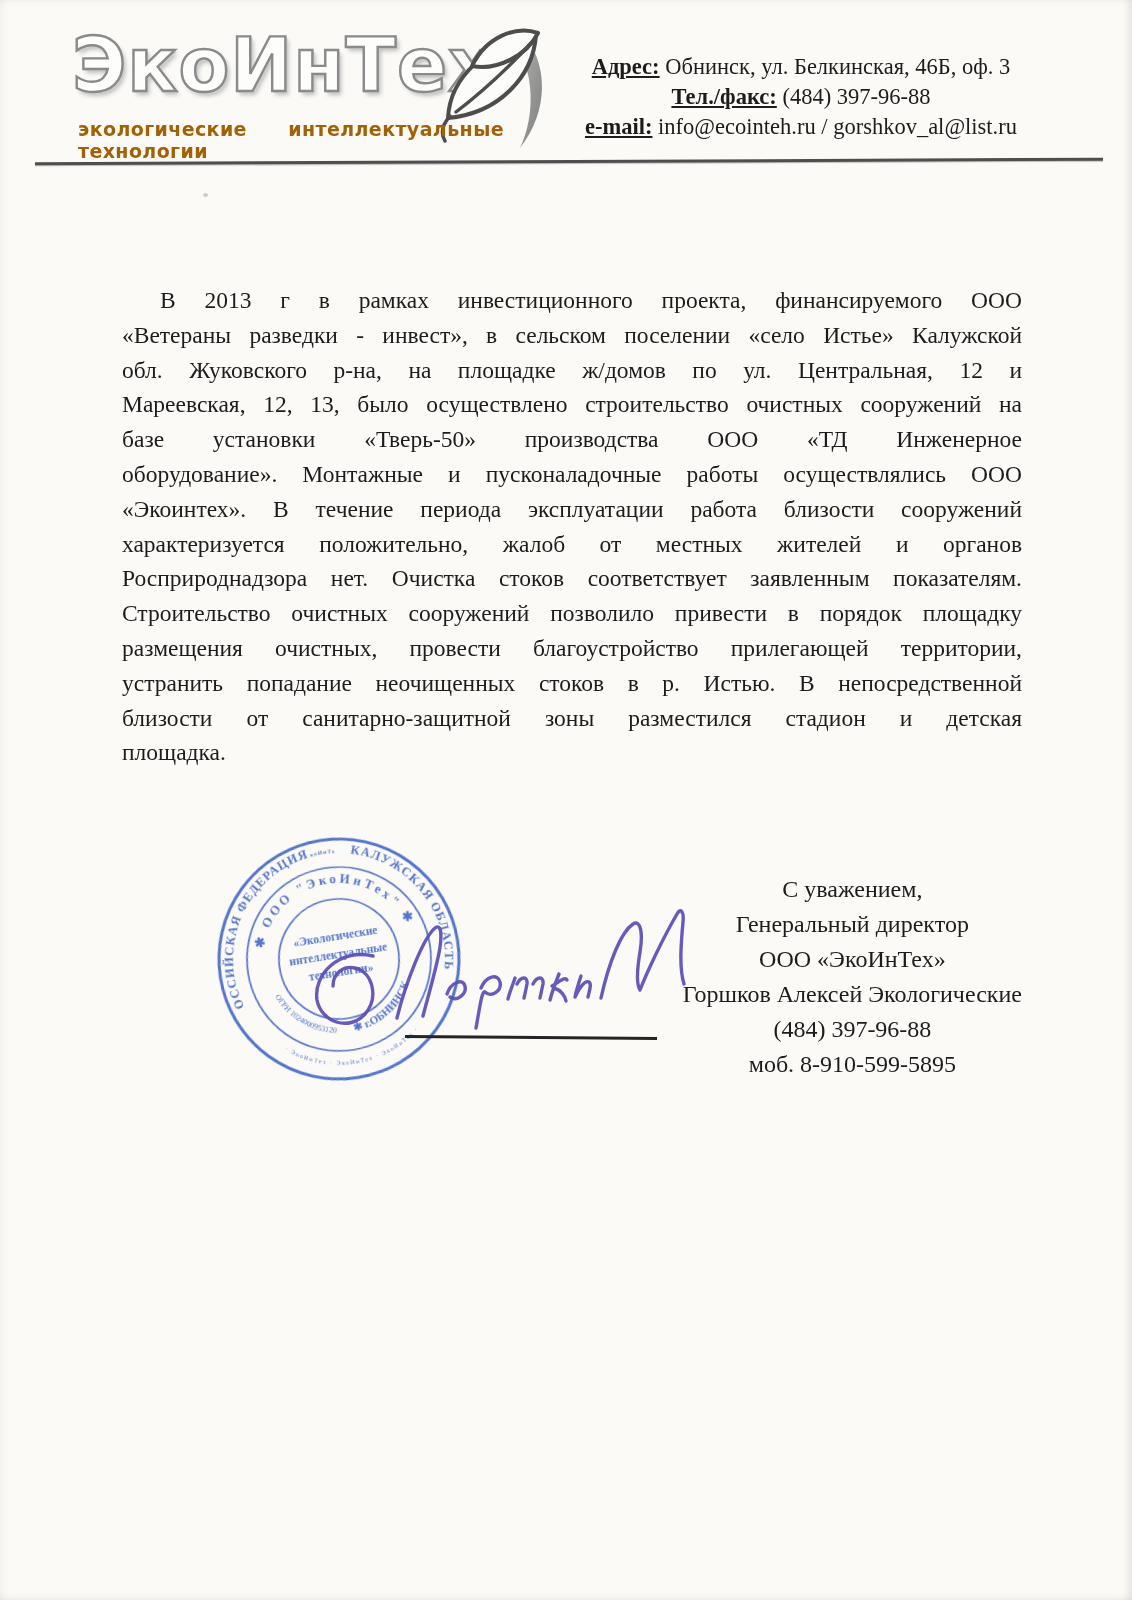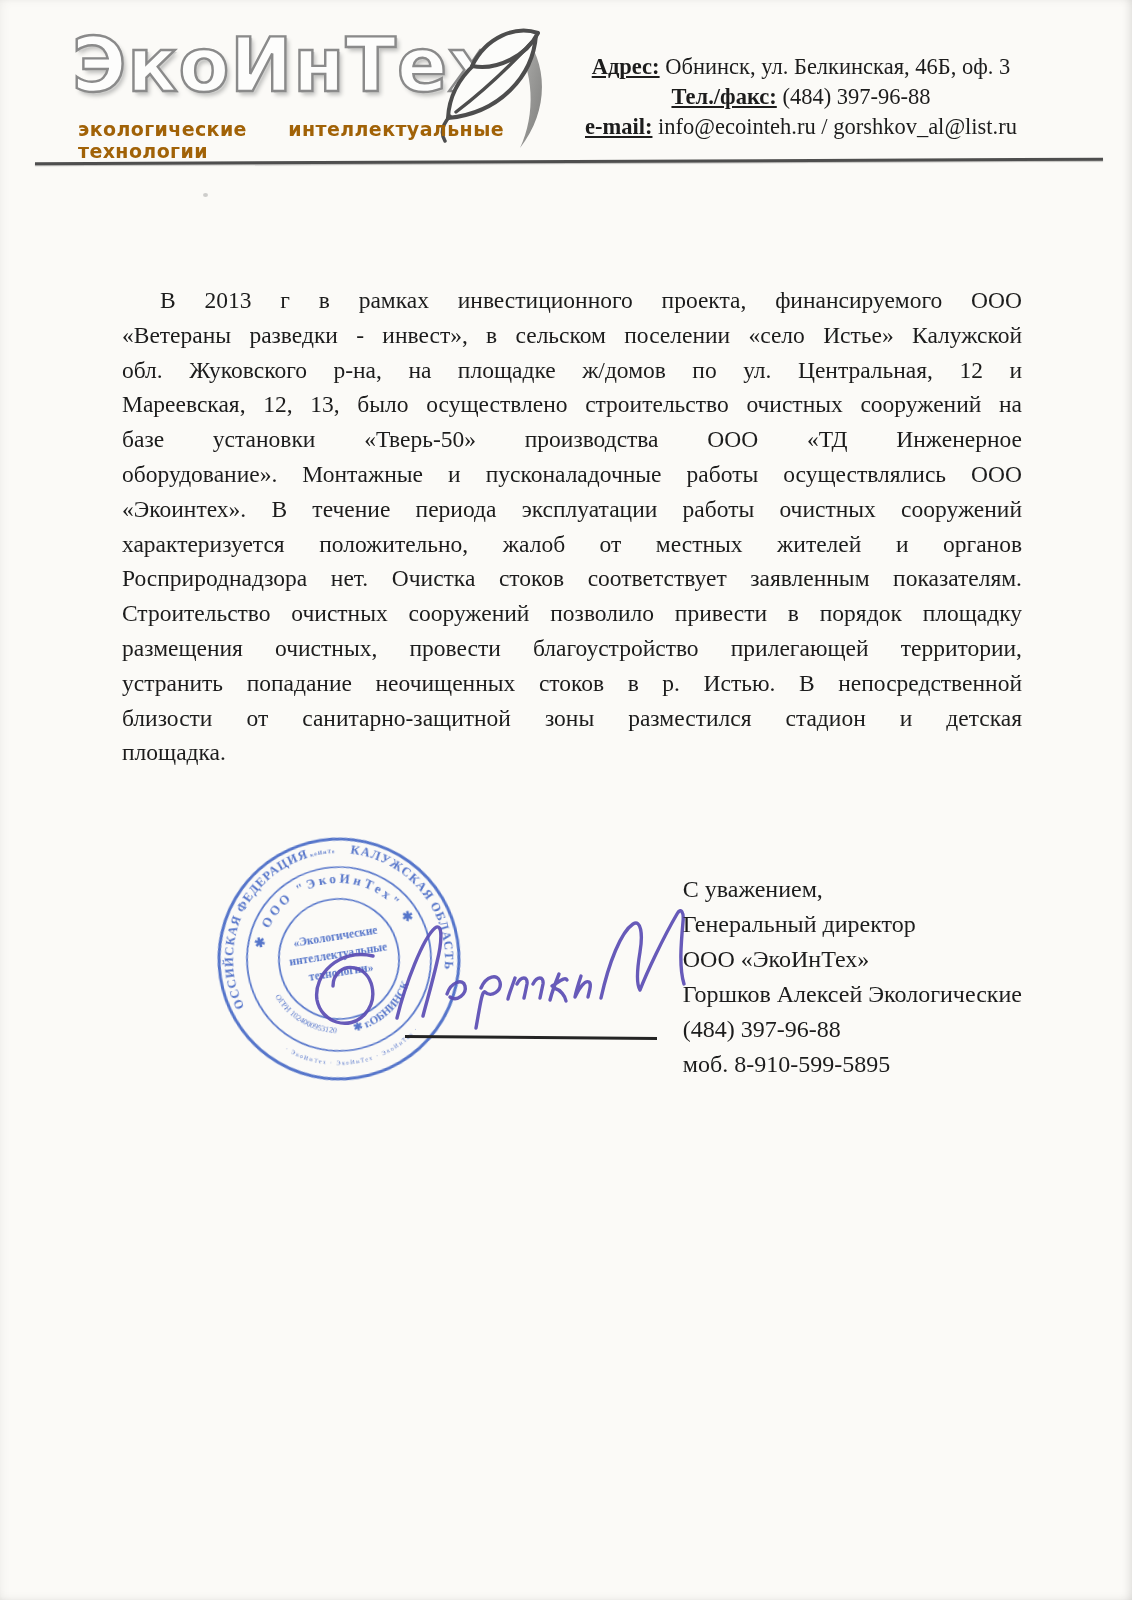--- a/index.html
+++ b/index.html
@@ -28,21 +28,21 @@
   .para .ln{height:34.8px;line-height:34.8px;text-align:justify;text-align-last:justify;white-space:nowrap;}
   .para .ln.first{padding-left:38px;width:862px;}
   .para .ln.last{text-align:center;text-align-last:left;}
 
   
   .stamp{position:absolute;left:214px;top:834px;width:250px;height:250px;
     transform:rotate(-9deg);opacity:.88;filter:blur(.3px);}
   .signature{position:absolute;left:285px;top:890px;width:410px;height:160px;opacity:.92;}
   .sig-line{position:absolute;left:405px;top:1036px;width:252px;height:3px;background:#242424;
     transform:rotate(.4deg);}
-  .signoff{position:absolute;right:110px;top:872px;text-align:left;font-size:24px;line-height:35px;}
+  .signoff{position:absolute;right:110px;top:872px;text-align:center;font-size:24px;line-height:35px;}
 
   .speck{position:absolute;left:203px;top:193px;width:5px;height:4px;border-radius:50%;
     background:#a8a8a8;opacity:.55;}
 </style>
 </head>
 <body>
 
 <div class="page">
 
   <div class="logo-wordmark">ЭкоИнТех</div>
@@ -81,21 +81,21 @@
   <div class="header-rule"></div>
   <div class="speck"></div>
 
   <div class="para">
     <div class="ln first">В 2013 г в рамках инвестиционного проекта, финансируемого ООО</div>
     <div class="ln">«Ветераны разведки - инвест», в сельском поселении «село Истье» Калужской</div>
     <div class="ln">обл. Жуковского р-на, на площадке ж/домов по ул. Центральная, 12 и</div>
     <div class="ln">Мареевская, 12, 13, было осуществлено строительство очистных сооружений на</div>
     <div class="ln">базе установки «Тверь-50» производства ООО «ТД Инженерное</div>
     <div class="ln">оборудование». Монтажные и пусконаладочные работы осуществлялись ООО</div>
-    <div class="ln">«Экоинтех». В течение периода эксплуатации работы очистных сооружений</div>
+    <div class="ln">«Экоинтех». В течение периода эксплуатации работа близости сооружений</div>
     <div class="ln">характеризуется положительно, жалоб от местных жителей и органов</div>
     <div class="ln">Росприроднадзора нет. Очистка стоков соответствует заявленным показателям.</div>
     <div class="ln">Строительство очистных сооружений позволило привести в порядок площадку</div>
     <div class="ln">размещения очистных, провести благоустройство прилегающей территории,</div>
     <div class="ln">устранить попадание неочищенных стоков в р. Истью. В непосредственной</div>
     <div class="ln">близости от санитарно-защитной зоны разместился стадион и детская</div>
     <div class="ln last">площадка.</div>
   </div>
 
   <svg class="stamp" viewBox="0 0 250 250" xmlns="http://www.w3.org/2000/svg">

